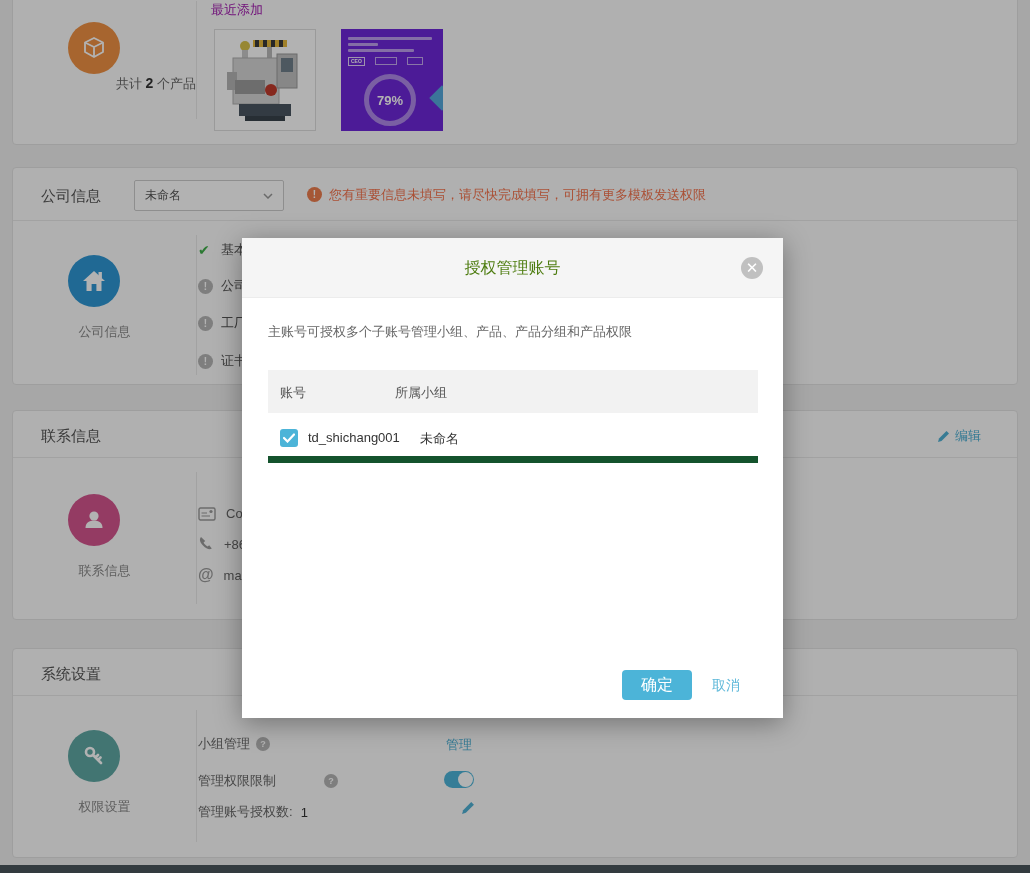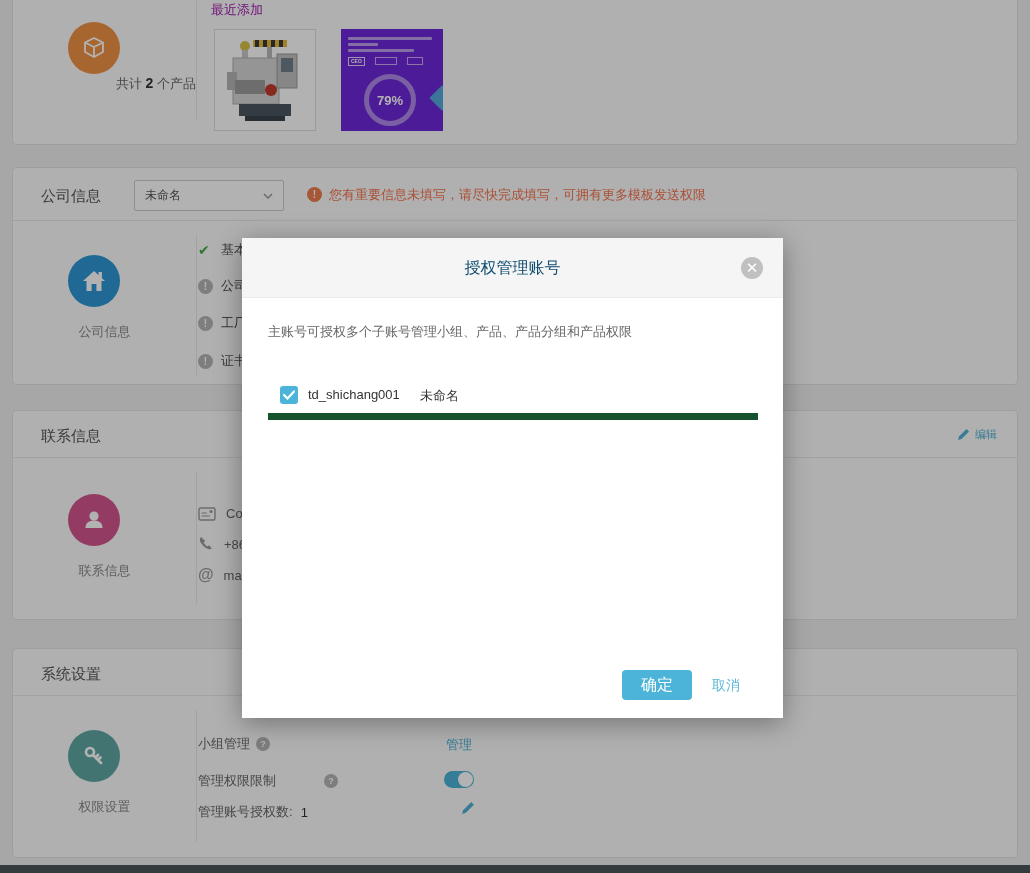--- a/index.html
+++ b/index.html
@@ -57,22 +57,22 @@
   .check-item { position:absolute; left:185px; display:flex; align-items:center; gap:8px;
                 font-size:13px; color:#555; white-space:nowrap; }
   .st-icon { width:15px; height:15px; flex:none; }
   .st-done { color:#3fae49; font-weight:bold; font-size:14px; line-height:15px; }
   .st-todo { border-radius:50%; background:#b5b5b5; color:#fff; font-size:10px; font-weight:bold;
              text-align:center; line-height:15px; }
 
   #contact-card { top:410px; height:210px; }
   #contact-card .sec-header { height:47px; }
   #contact-card .sec-title { top:16px; }
-  .edit-link { position:absolute; right:20px; top:16px; display:flex; align-items:center; gap:5px;
-               font-size:11px; color:#4fb0d4; cursor:pointer; }
+  .edit-link { position:absolute; right:36px; top:16px; display:flex; align-items:center; gap:5px;
+               font-size:13px; color:#4fb0d4; cursor:pointer; }
   #contact-card .vdiv { left:183px; top:61px; height:132px; }
   #contact-circle { left:55px; top:83px; background:#d4558e; }
   #contact-card .circle-label { top:151px; }
   .contact-row { position:absolute; left:185px; display:flex; align-items:center; gap:10px;
                  font-size:13px; color:#666; white-space:nowrap; }
   .contact-row svg, .contact-row .at { flex:none; }
   .at { font-size:16px; color:#9a9a9a; font-weight:bold; }
 
   #system-card { top:648px; height:210px; }
   #system-card .sec-header { height:47px; }
@@ -89,21 +89,21 @@
   .toggle .knob { position:absolute; right:1px; top:1px; width:15px; height:15px; border-radius:50%; background:#fff; }
   .auth-value { color:#333; margin-left:2px; }
 
   .bottom-bar { position:absolute; left:0; top:865px; width:1030px; height:8px; background:#4a555b; }
 
   
   .overlay { position:absolute; inset:0; background:rgba(0,0,0,0.30); z-index:50; }
   .modal { position:absolute; left:242px; top:238px; width:541px; height:480px; background:#fff;
            z-index:60; box-shadow:0 5px 25px rgba(0,0,0,0.35); }
   .modal-header { position:relative; height:60px; background:#f5f5f5; border-bottom:1px solid #ececec; }
-  .modal-title { text-align:center; line-height:60px; font-size:16px; color:#0c4a6e; }
+  .modal-title { text-align:center; line-height:60px; font-size:16px; color:#4d7c0f; }
   .modal-close { position:absolute; right:20px; top:19px; width:22px; height:22px; border-radius:50%;
                  background:#c0c0c0; color:#fff; font-size:15px; font-weight:bold; text-align:center;
                  line-height:21px; cursor:pointer; }
   .modal-desc { margin:25px 26px 0; font-size:13px; color:#666; }
   .acct-table { position:absolute; left:26px; top:132px; width:490px; }
   .tbl-head { position:relative; height:43px; background:#f2f2f2; font-size:13px; color:#555; }
   .tbl-head span { position:absolute; top:14px; }
   .col-account { left:12px; }
   .col-group { left:127px; }
   .tbl-row { position:relative; height:50px; border-bottom:7px solid #14532d; font-size:13px; color:#333; }
@@ -297,20 +297,24 @@
 <div class="overlay"></div>
 
 <div class="modal">
   <div class="modal-header">
     <div class="modal-title">授权管理账号</div>
     <div class="modal-close">✕</div>
   </div>
   <div class="modal-desc">主账号可授权多个子账号管理小组、产品、产品分组和产品权限</div>
 
   <div class="acct-table">
+    <div class="tbl-head">
+      <span class="col-account">账号</span>
+      <span class="col-group">所属小组</span>
+    </div>
     <div class="tbl-row">
       <span class="checkbox">
         <svg width="12" height="10" viewBox="0 0 12 10">
           <path d="M1 5 L4.5 8.5 L11 1.5" fill="none" stroke="#fff" stroke-width="2.2" stroke-linecap="round"></path>
         </svg>
       </span>
       <span class="cell-account">td_shichang001</span>
       <span class="cell-group">未命名</span>
     </div>
   </div>

